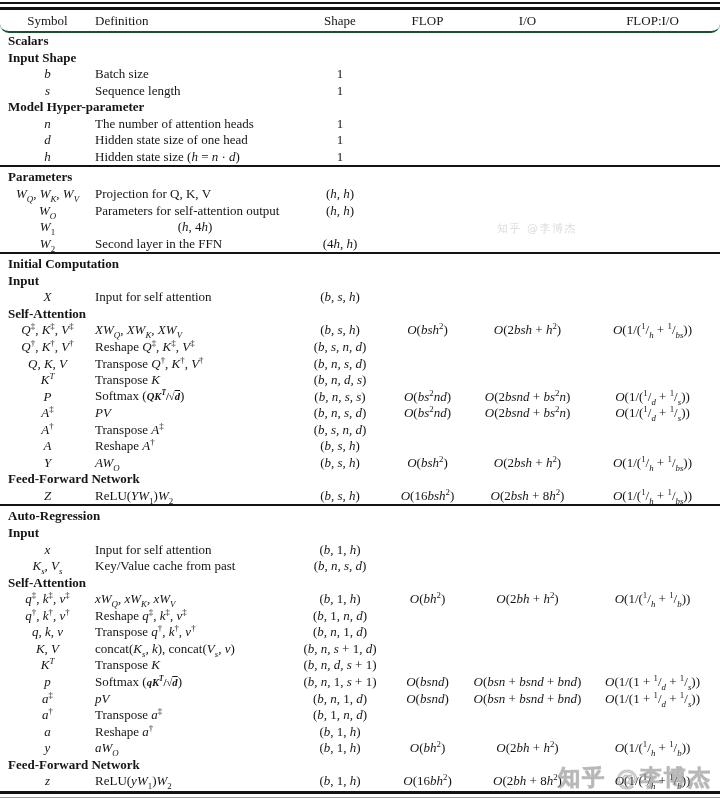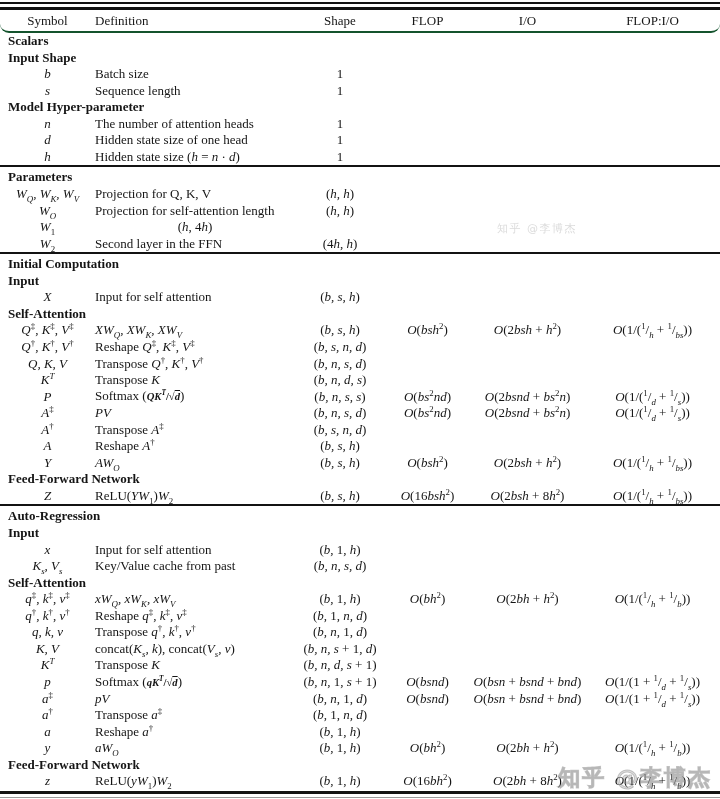--- a/index.html
+++ b/index.html
@@ -103,21 +103,21 @@
       <div class="row data">
         <div class="cell c0"><i>W<sub>Q</sub>, W<sub>K</sub>, W<sub>V</sub></i></div>
         <div class="cell c1">Projection for Q, K, V</div>
         <div class="cell c2">(<i>h, h</i>)</div>
         <div class="cell c3"></div>
         <div class="cell c4"></div>
         <div class="cell c5"></div>
       </div>
       <div class="row data">
         <div class="cell c0"><i>W<sub>O</sub></i></div>
-        <div class="cell c1">Projection for self-attention length</div>
+        <div class="cell c1">Parameters for self-attention output</div>
         <div class="cell c2">(<i>h, h</i>)</div>
         <div class="cell c3"></div>
         <div class="cell c4"></div>
         <div class="cell c5"></div>
       </div>
       <div class="row data">
         <div class="cell c0"><i>W</i><sub>1</sub></div>
         <div class="cell c2">(<i>h</i>, 4<i>h</i>)</div>
         <div class="cell c3"></div>
         <div class="cell c4"></div>

